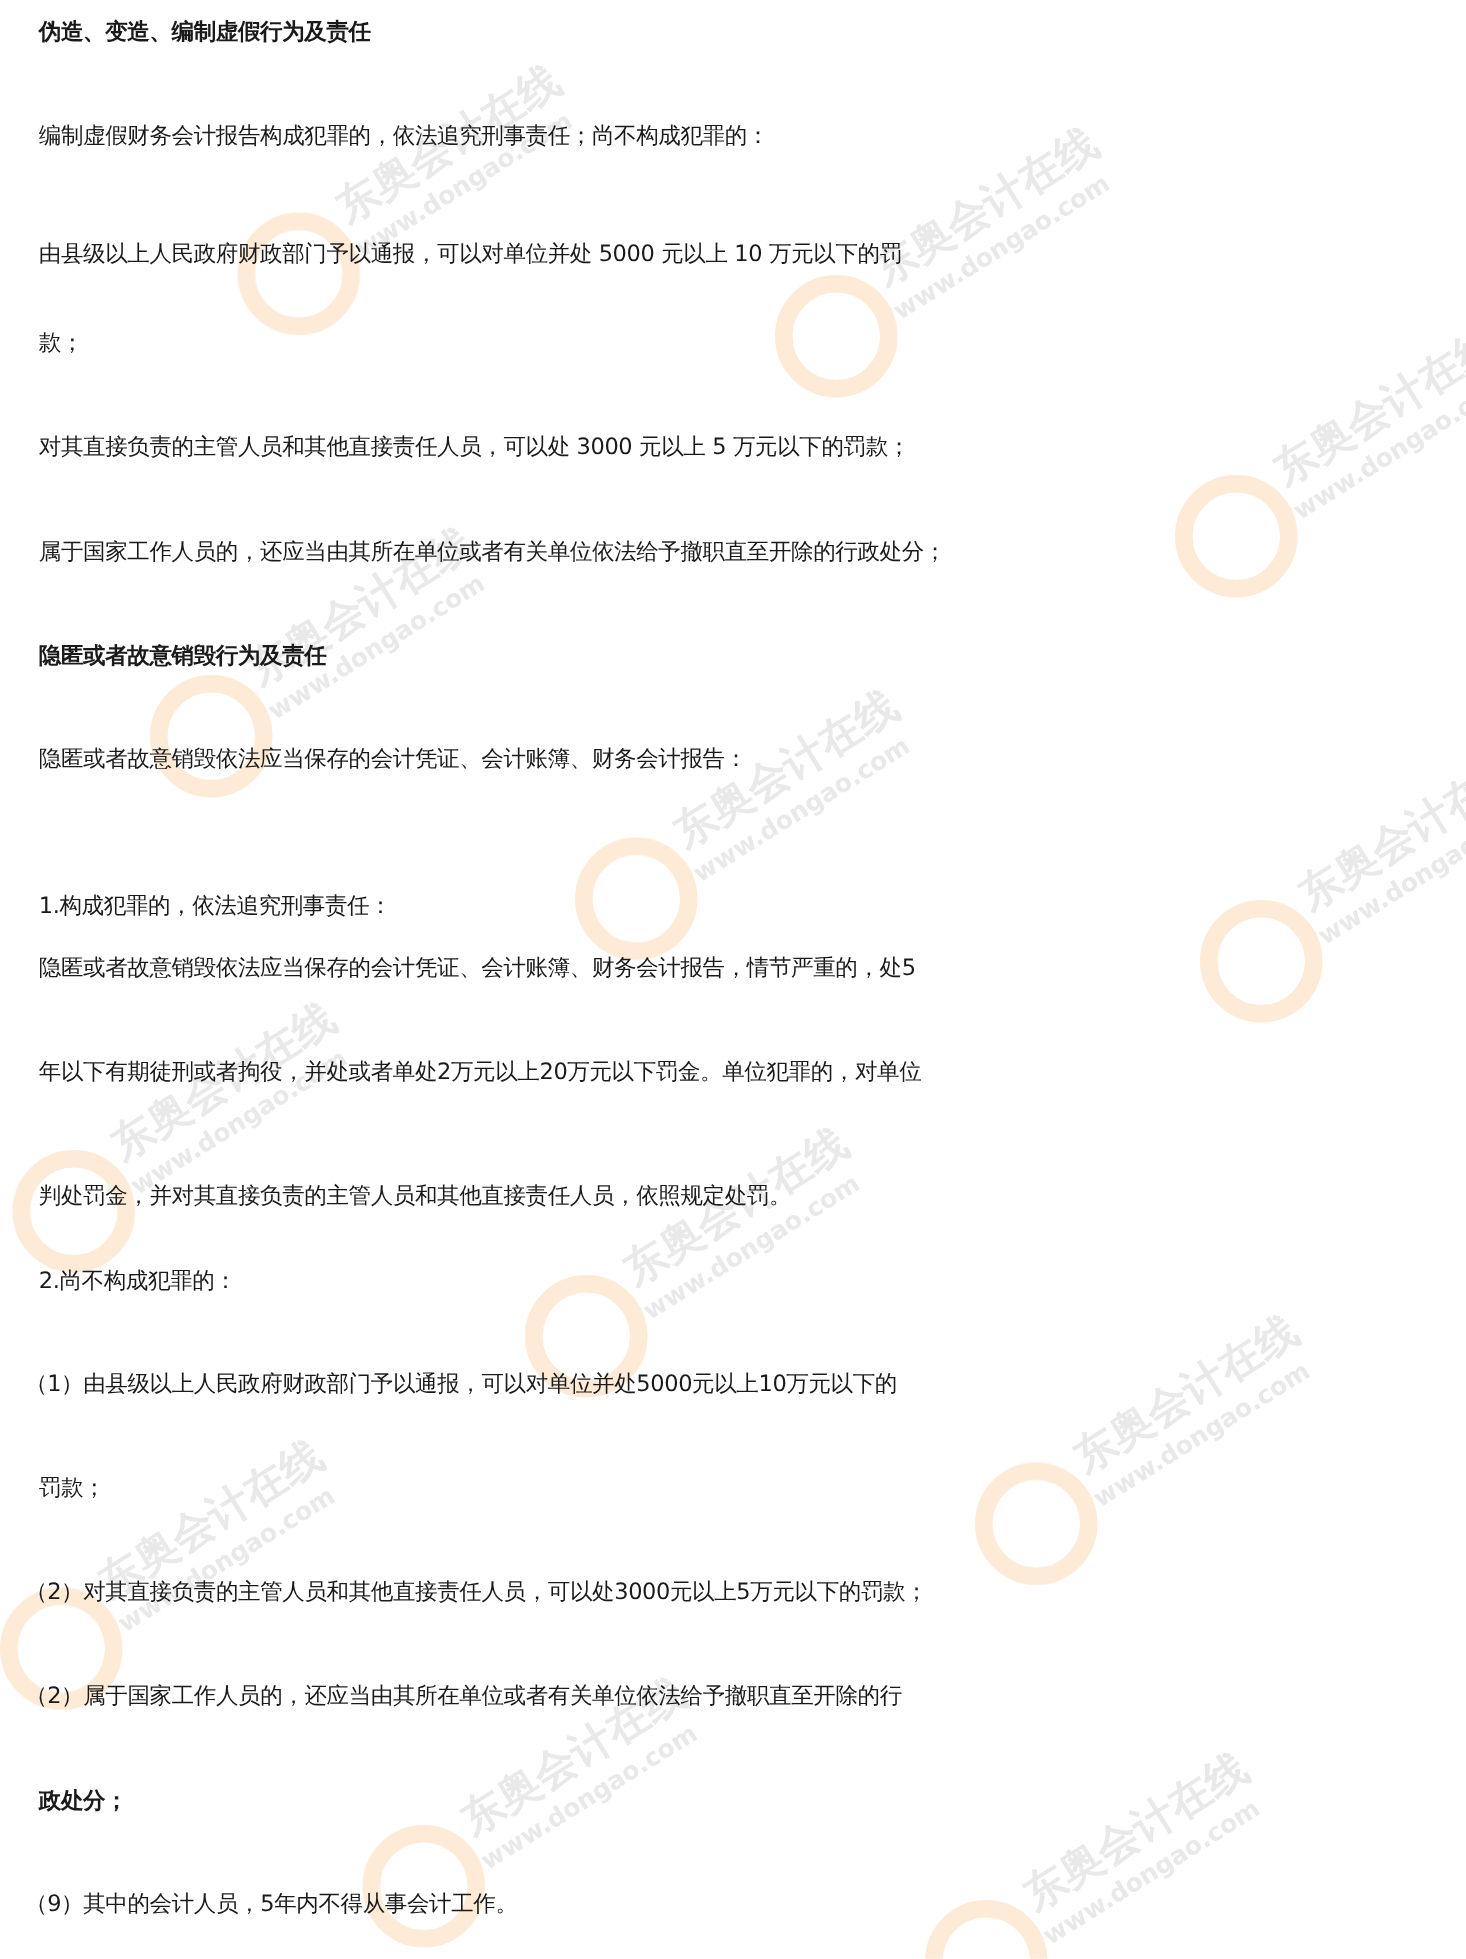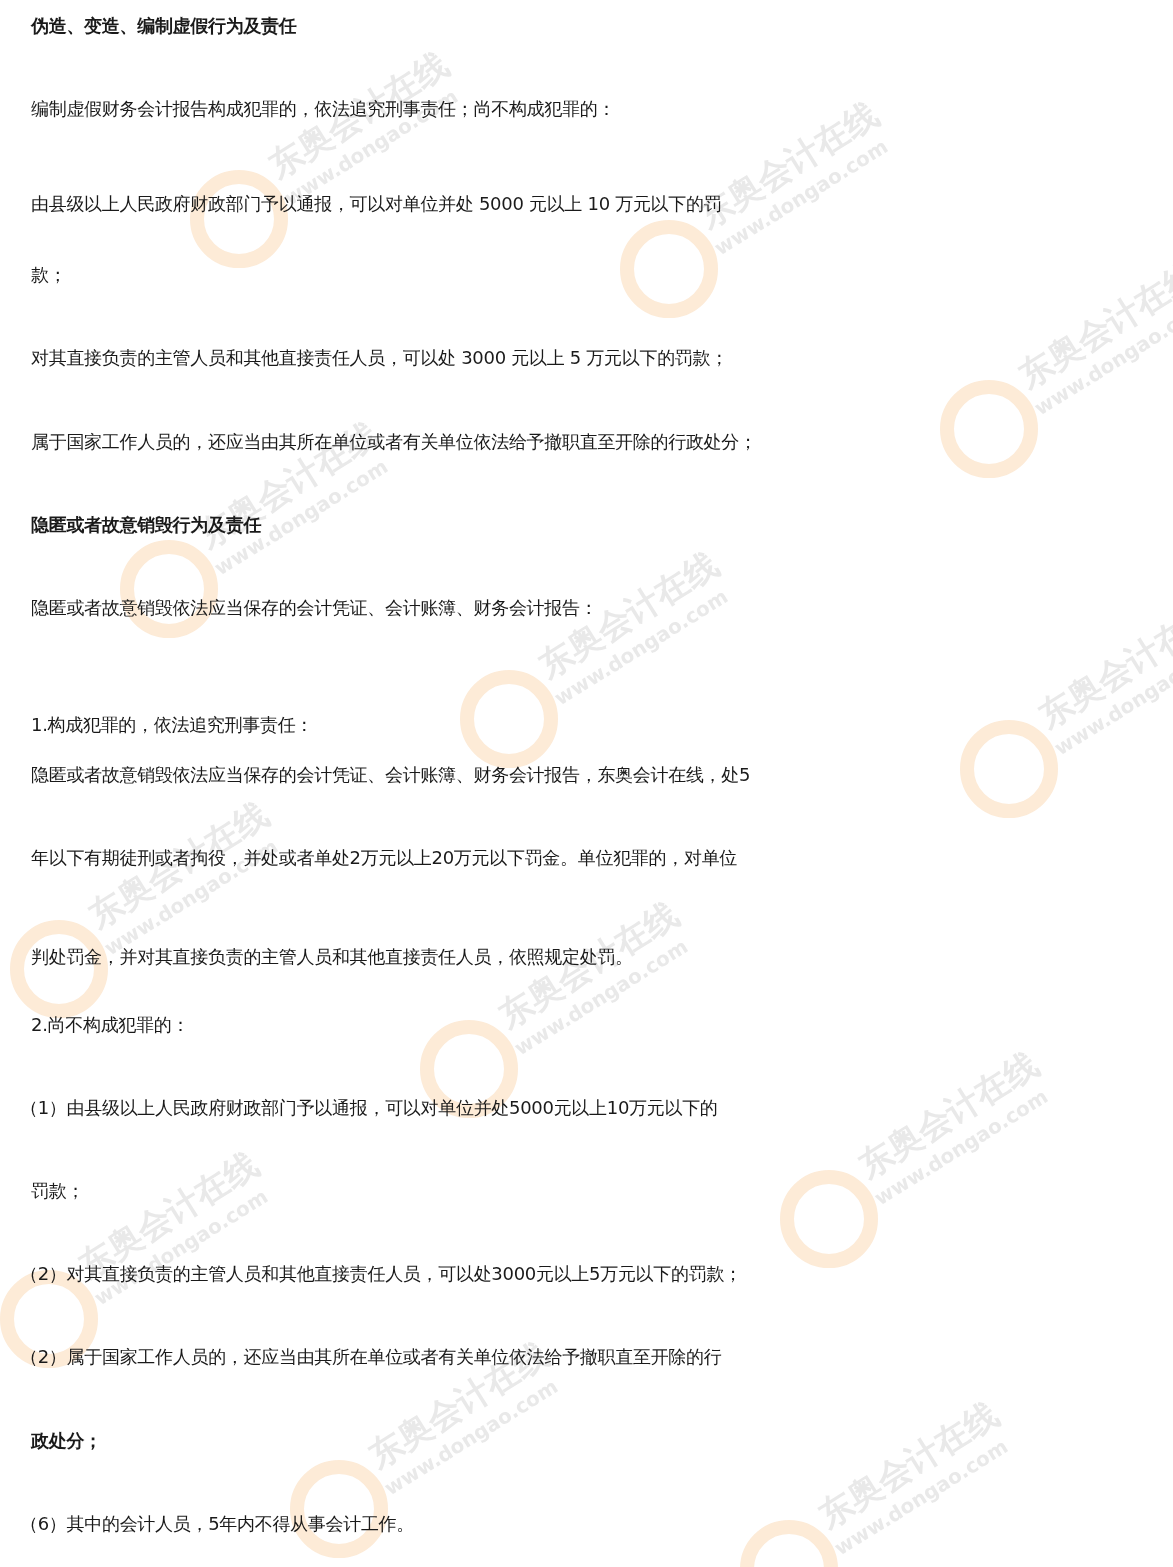--- a/index.html
+++ b/index.html
@@ -99,23 +99,23 @@
   <div class="line heading" style="top:10px;">伪造、变造、编制虚假行为及责任</div>
   <div class="line" style="top:93px;">编制虚假财务会计报告构成犯罪的，依法追究刑事责任；尚不构成犯罪的：</div>
   <div class="line" style="top:176px;margin-top:12px;">由县级以上人民政府财政部门予以通报，可以对单位并处 5000 元以上 10 万元以下的罚</div>
   <div class="line" style="top:259px;">款；</div>
   <div class="line" style="top:342px;">对其直接负责的主管人员和其他直接责任人员，可以处 3000 元以上 5 万元以下的罚款；</div>
   <div class="line" style="top:426px;">属于国家工作人员的，还应当由其所在单位或者有关单位依法给予撤职直至开除的行政处分；</div>
 
   <div class="line" style="top:592px;">隐匿或者故意销毁依法应当保存的会计凭证、会计账簿、财务会计报告：</div>
   <div class="line heading" style="top:509px;">隐匿或者故意销毁行为及责任</div>
   <div class="line" style="top:709px;">1.构成犯罪的，依法追究刑事责任：</div>
-  <div class="line" style="top:759px;">隐匿或者故意销毁依法应当保存的会计凭证、会计账簿、财务会计报告，东奥会计在线，处5</div>
+  <div class="line" style="top:759px;">隐匿或者故意销毁依法应当保存的会计凭证、会计账簿、财务会计报告，情节严重的，处5</div>
   <div class="line" style="top:842px;">年以下有期徒刑或者拘役，并处或者单处2万元以上20万元以下罚金。单位犯罪的，对单位</div>
   <div class="line" style="top:925px;margin-top:16px;">判处罚金，并对其直接负责的主管人员和其他直接责任人员，依照规定处罚。</div>
   <div class="line" style="top:1009px;">2.尚不构成犯罪的：</div>
   <div class="line indent" style="top:1092px;">（1）由县级以上人民政府财政部门予以通报，可以对单位并处5000元以上10万元以下的</div>
   <div class="line" style="top:1175px;">罚款；</div>
   <div class="line indent" style="top:1258px;">（2）对其直接负责的主管人员和其他直接责任人员，可以处3000元以上5万元以下的罚款；</div>
   <div class="line indent" style="top:1341px;">（2）属于国家工作人员的，还应当由其所在单位或者有关单位依法给予撤职直至开除的行</div>
   <div class="line" style="top:1425px;font-weight:bold;">政处分；</div>
-  <div class="line indent" style="top:1508px;">（6）其中的会计人员，5年内不得从事会计工作。</div>
+  <div class="line indent" style="top:1508px;">（9）其中的会计人员，5年内不得从事会计工作。</div>
 </div>
 
 </body></html>

